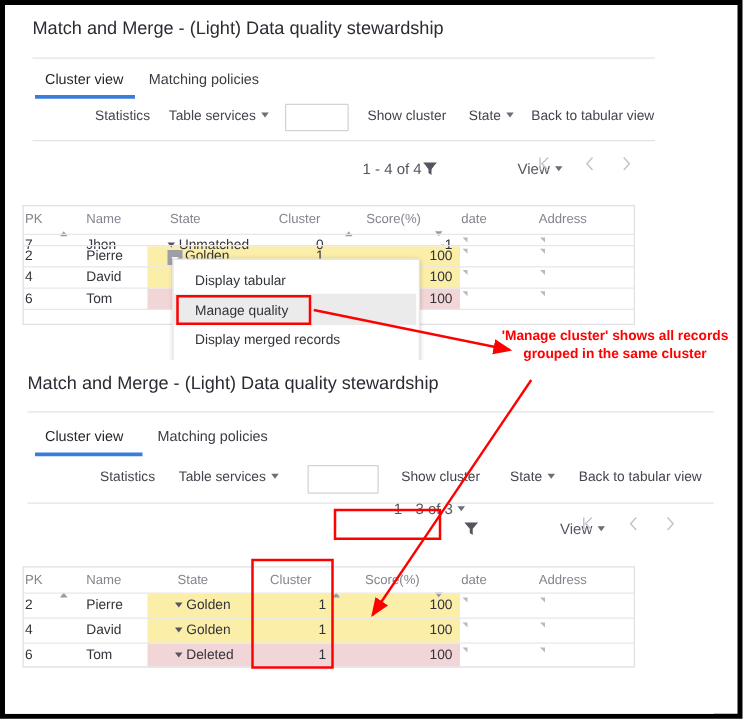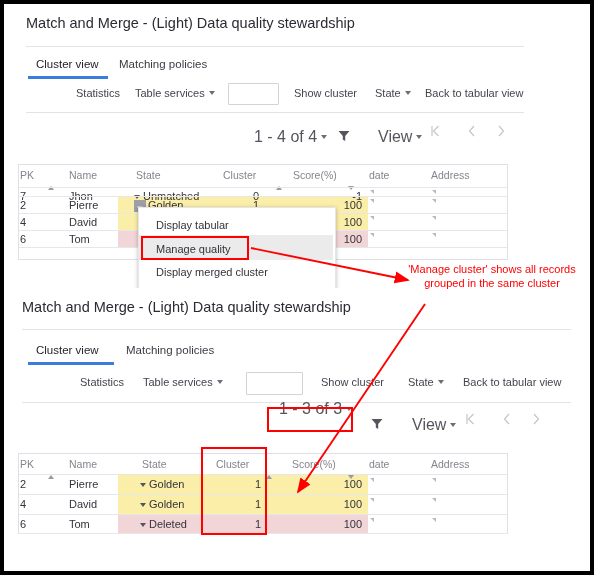--- a/index.html
+++ b/index.html
@@ -41,21 +41,21 @@
     border-left:3.5px solid transparent;border-right:3.5px solid transparent;
     border-top:4.5px solid #6d6d78;margin-left:4px;position:relative;top:-1px;
   }
   .search-box{
     position:absolute;box-sizing:border-box;
     border:1px solid #d2d2d8;background:#fff;border-radius:1px;
   }
   .toolbar-rule{position:absolute;height:1px;background:#e3e3e6;}
 
   
-  .pager{position:absolute;font-size:16px;color:#55555f;white-space:nowrap;}
+  .pager{position:absolute;font-size:12px;color:#55555f;white-space:nowrap;margin-left:36px;}
   .funnel{position:absolute;}
   .navarrow{position:absolute;color:#c0c0c8;font-size:13px;}
   .thr{position:absolute;font-size:10.5px;color:#84848e;white-space:nowrap;}
   .sortcaret{
     display:inline-block;width:0;height:0;
     border-left:3.5px solid transparent;border-right:3.5px solid transparent;
     border-bottom:4.5px solid #9a9aa4;
   }
   .sortcaret.down{
     border-bottom:none;border-top:4.5px solid #9a9aa4;
@@ -220,21 +220,21 @@
     <div class="cell" style="left:65px;top:229px;">Tom</div>
     <div class="cell num" style="left:295px;top:229px;width:63px;">100</div>
     <div class="corner" style="left:366px;top:229px;"></div>
     <div class="corner" style="left:428px;top:229px;"></div>
     <div class="rowline" style="left:15px;top:243px;width:488px;"></div>
 
     <div class="menu" style="left:134px;top:203px;width:196px;height:81px;"></div>
     <div class="menu-hl-bg" style="left:135px;top:231px;width:194px;height:25px;"></div>
     <div class="menu-item" style="left:152px;top:215px;">Display tabular</div>
     <div class="menu-item" style="left:152px;top:239px;">Manage quality</div>
-    <div class="menu-item" style="left:152px;top:262px;">Display merged cluster</div>
+    <div class="menu-item" style="left:152px;top:262px;">Display merged records</div>
 
     <div class="redbox" style="left:137px;top:232px;width:108px;height:24px;"></div>
 
   </div>
 
   <div class="panel" style="left:0;top:288px;width:567px;height:283px;">
 
     <div class="app-title" style="left:18px;top:7px;">Match and Merge - (Light) Data quality stewardship</div>
 
     <div class="title-rule" style="left:18px;top:37px;width:549px;"></div>
@@ -359,15 +359,15 @@
       <marker id="ah" markerWidth="9" markerHeight="9" refX="7" refY="3.2" orient="auto" markerUnits="strokeWidth">
         <path d="M0,0 L8,3.2 L0,6.4 z" fill="#ff0000"></path>
       </marker>
     </defs>
 
     <line x1="247" y1="244" x2="404" y2="276" stroke="#ff0000" stroke-width="1.9" marker-end="url(#ah)"></line>
 
     <line x1="421" y1="300" x2="294" y2="488" stroke="#ff0000" stroke-width="1.9" marker-end="url(#ah)"></line>
   </svg>
 
-  <div class="anno" style="left:390px;top:258px;width:196px;">'Manage cluster' shows all records grouped in the same cluster</div>
+  <div class="anno" style="left:390px;top:258px;width:196px;font-weight:bold;">'Manage cluster' shows all records grouped in the same cluster</div>
 
 </div>
 
 </body></html>

